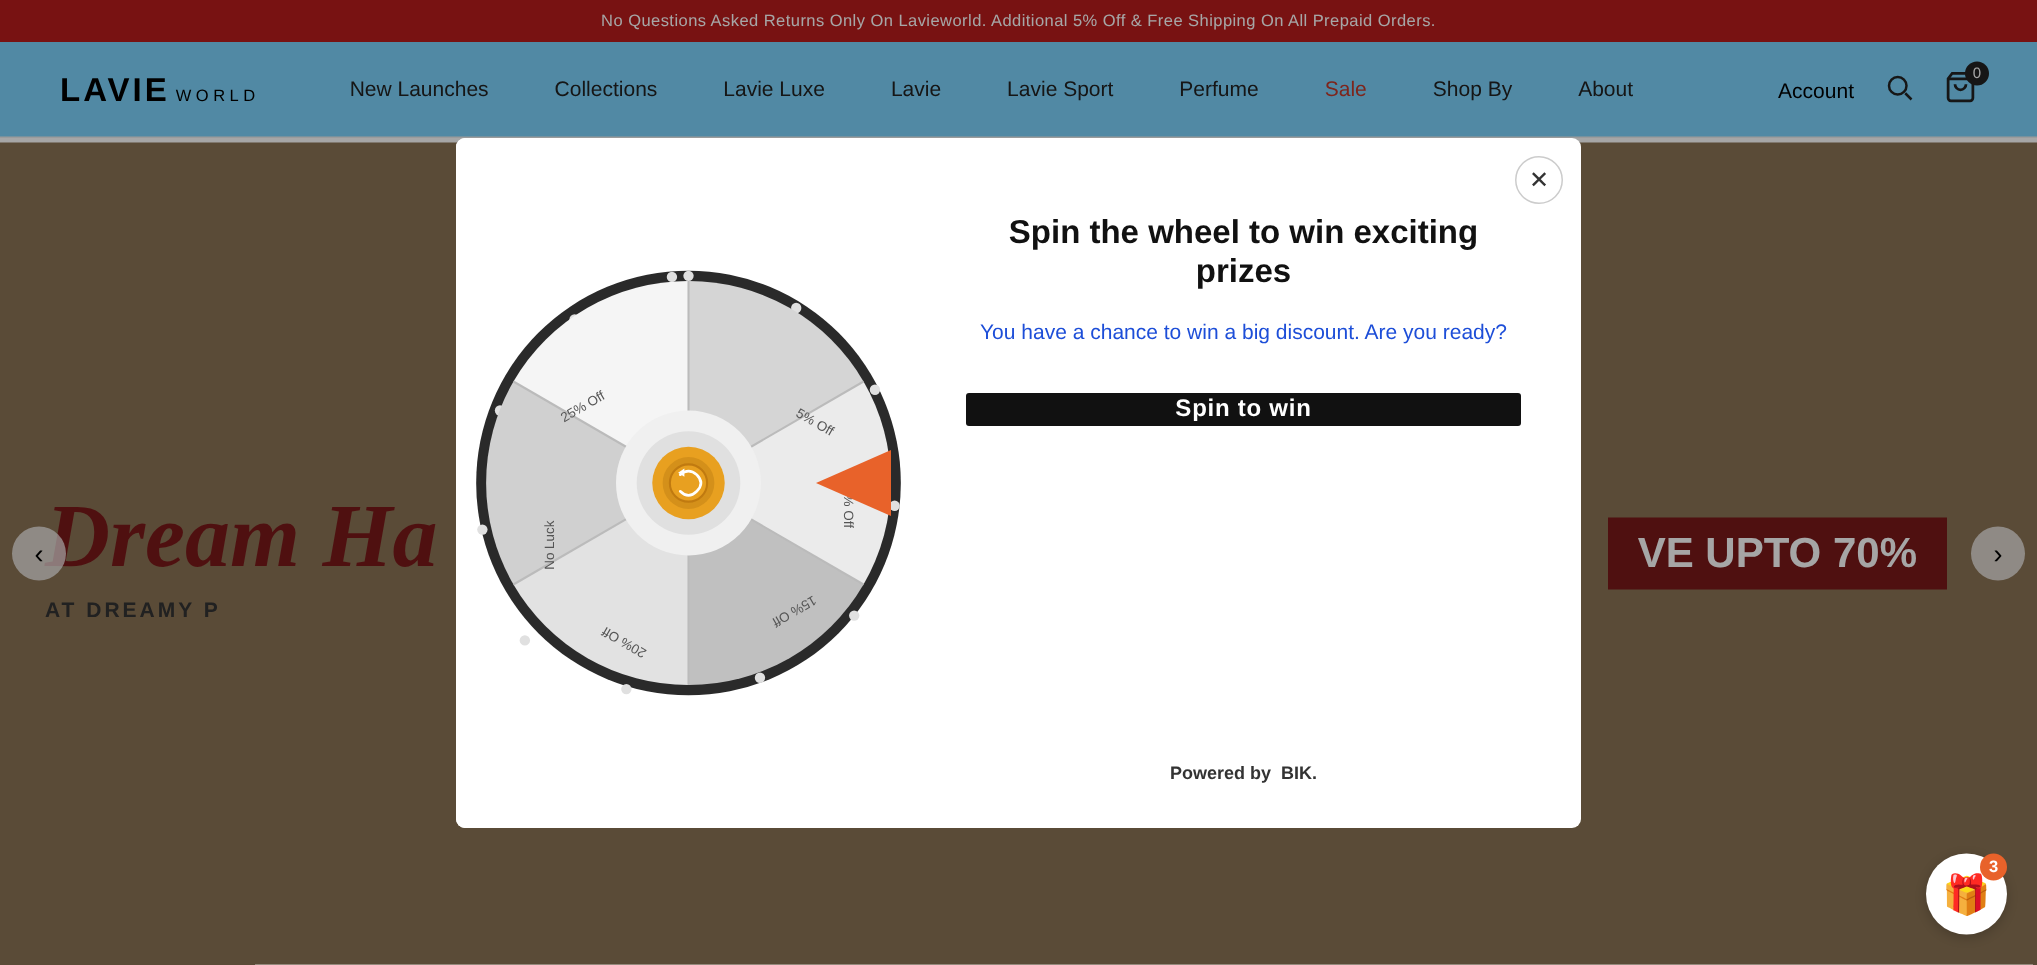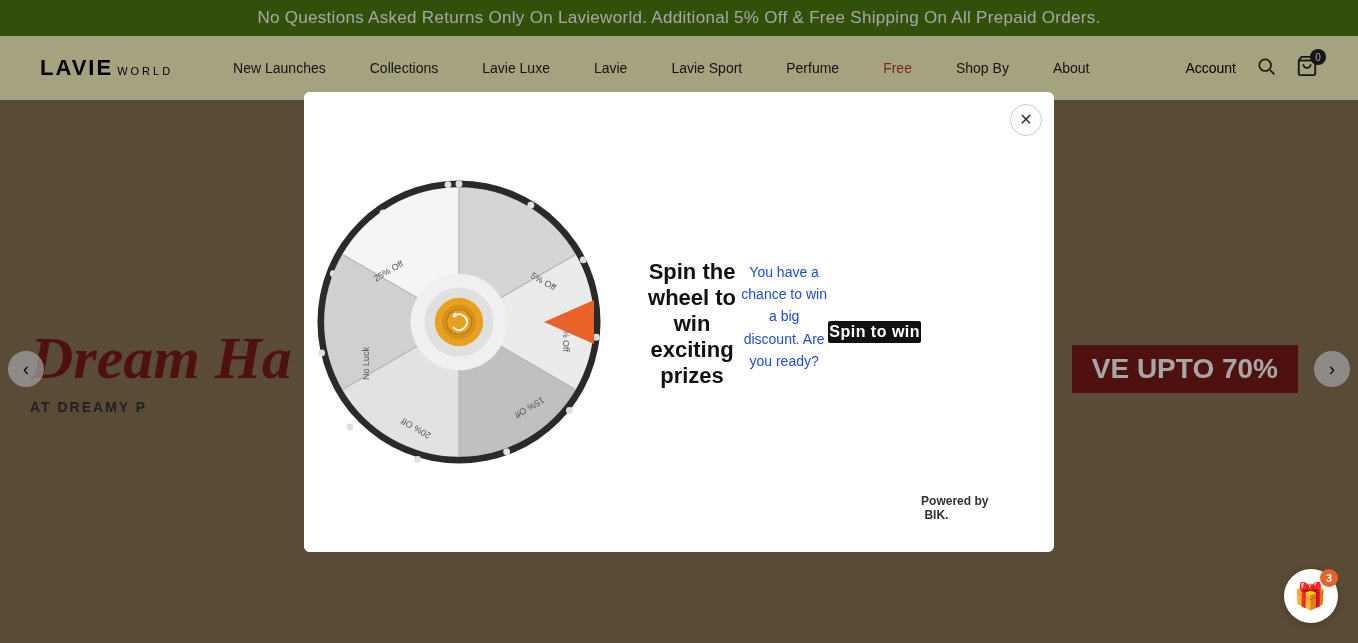--- a/index.html
+++ b/index.html
@@ -1,34 +1,34 @@
 <!DOCTYPE html>
 <html><head>
   <meta charset="utf-8">
   <style>
     * { margin: 0; padding: 0; box-sizing: border-box; }
     body { font-family: Arial, sans-serif; overflow: hidden; width: 1358px; height: 643px; position: relative; }
 
     
     .top-banner {
-      background: #4d7c0f;
+      background: #b91c1c;
       color: #fff;
       text-align: center;
       padding: 8px 16px;
-      font-size: 17px;
+      font-size: 11px;
       letter-spacing: 0.3px;
     }
 
     
     .navbar {
       display: flex;
       align-items: center;
       padding: 0 40px;
       height: 64px;
-      background: #fef9c3;
+      background: #7dd3fc;
       border-bottom: 1px solid #eee;
       position: relative;
       z-index: 1;
     }
     .logo {
       font-size: 20px;
       font-weight: 700;
       letter-spacing: 2px;
       text-transform: uppercase;
       margin-right: 60px;
@@ -214,21 +214,21 @@
       border-bottom: 22px solid transparent;
       border-right: 50px solid #e8622a;
       z-index: 5;
     }
 
     
     .modal-right {
       flex: 1;
       padding: 50px 40px 30px 30px;
       display: flex;
-      flex-direction: row;
+      flex-direction: column;
       justify-content: center;
       align-items: center;
     }
 
     .modal-title {
       font-size: 22px;
       font-weight: 700;
       color: #111;
       text-align: center;
       margin-bottom: 16px;
@@ -252,21 +252,21 @@
       font-weight: 600;
       letter-spacing: 0.5px;
       cursor: pointer;
       border-radius: 2px;
     }
 
     .powered-by {
       margin-top: auto;
       font-size: 12px;
       color: #999;
-      text-align: left;
+      text-align: center;
       width: 100%;
       padding-top: 30px;
     }
     .powered-by span { font-weight: 700; color: #333; }
 
     
     .gift-notify {
       position: absolute;
       bottom: 20px;
       right: 20px;
@@ -306,21 +306,21 @@
     <span class="lavie">LAVIE</span>
     <span class="world">WORLD</span>
   </div>
   <ul class="nav-links">
     <li><a href="#">New Launches</a></li>
     <li><a href="#">Collections</a></li>
     <li><a href="#">Lavie Luxe</a></li>
     <li><a href="#">Lavie</a></li>
     <li><a href="#">Lavie Sport</a></li>
     <li><a href="#">Perfume</a></li>
-    <li><a href="#" class="sale">Free</a></li>
+    <li><a href="#" class="sale">Sale</a></li>
     <li><a href="#">Shop By</a></li>
     <li><a href="#">About</a></li>
   </ul>
   <div class="nav-right">
     <span>Account</span>
     <span>
       <svg width="20" height="20" viewBox="0 0 24 24" fill="none" stroke="#222" stroke-width="2">
           <circle cx="11" cy="11" r="7"></circle>
           <line x1="17" y1="17" x2="22" y2="22"></line>
         </svg>

